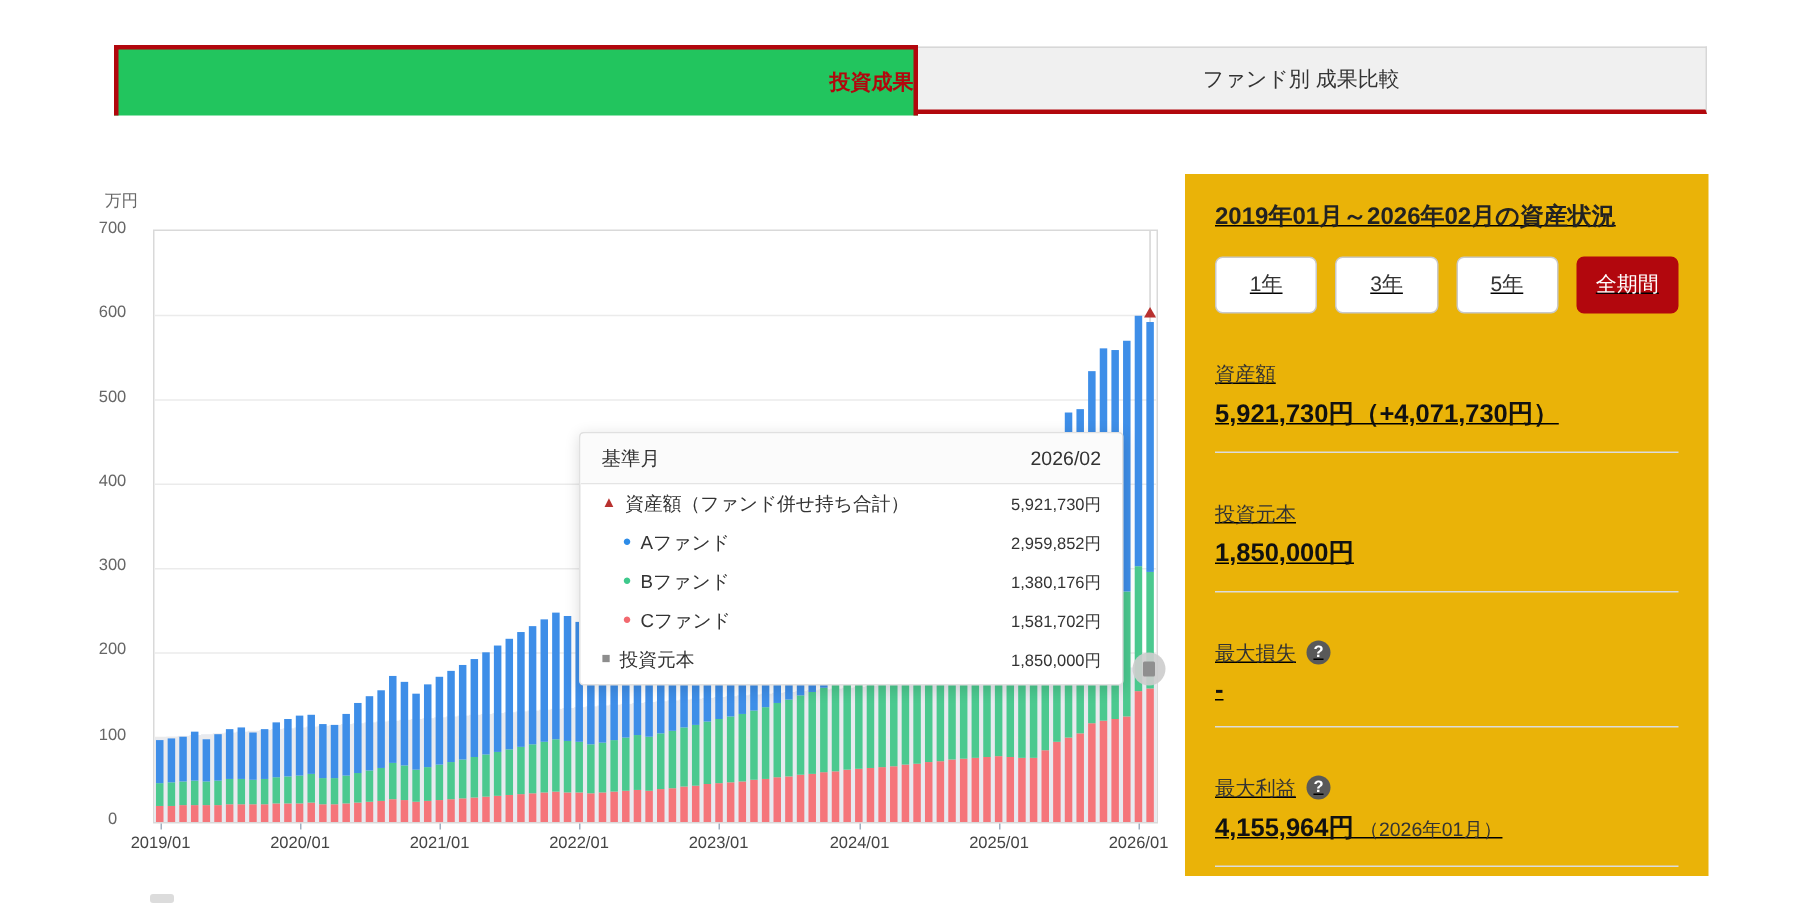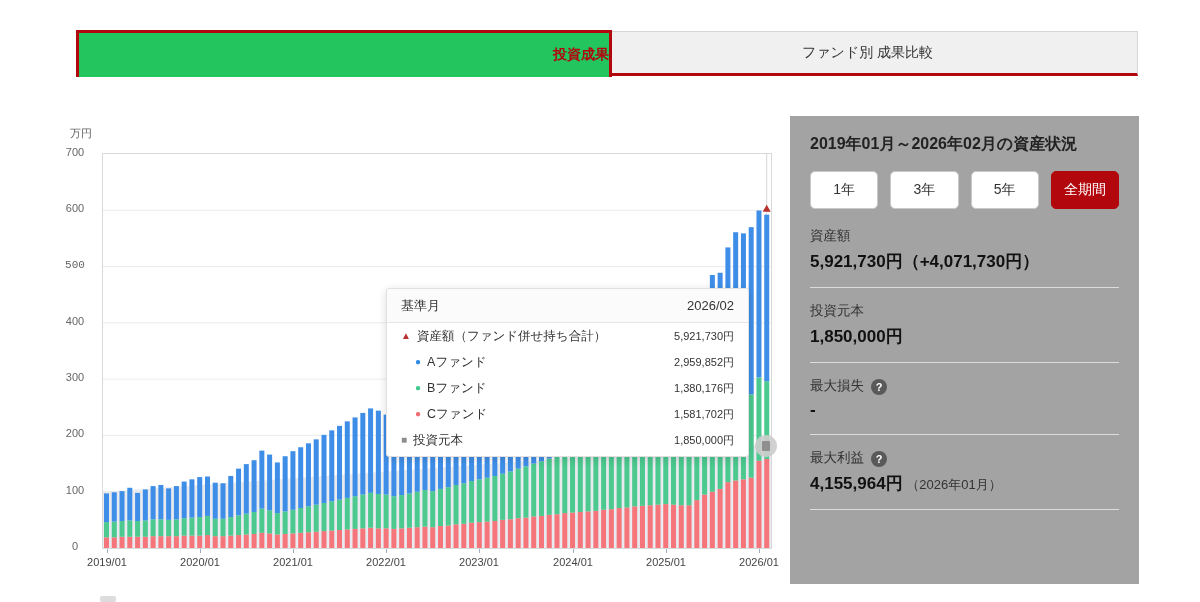--- a/index.html
+++ b/index.html
@@ -41,30 +41,30 @@
   .tt-ind { padding-left:14px; }
   .mk { font-size:10px; line-height:1; }
   .tt-val { font-size:11px; }
 
   .drag-handle { left:755px; top:435px; width:22px; height:22px; border-radius:50%;
     background:rgba(205,205,205,.92); z-index:30; display:flex;
     align-items:center; justify-content:center; cursor:pointer; }
   .drag-grip { width:8px; height:10px; background:#8f8f8f; border-radius:1px; }
 
   
-  .sidebar { left:790px; top:116px; width:349px; height:468px; background:#a3a3a3;
-    padding:18px 20px 10px 20px; }
+  .sidebar { left:790px; top:116px; width:349px; height:468px; background:#eab308;
+    padding:18px 20px 10px 20px;text-decoration:underline; }
   .sb-title { font-size:16px; font-weight:bold; color:#222; margin-bottom:16px; }
   .btn-row { display:flex; gap:12px; margin-bottom:18px; }
   .pbtn { flex:1; height:38px; background:#fff; border:1px solid #c9c9c9;
     border-radius:5px; font-size:14px; color:#333; display:flex;
     align-items:center; justify-content:center; cursor:pointer; }
   .pbtn.active { background:#b2070d; border-color:#b2070d; color:#fff; }
   .stat { margin:10px 0 14px 0; }
-  .stat-label { font-size:13.5px; color:#333; display:flex; align-items:flex-end; gap:7px; }
+  .stat-label { font-size:13.5px; color:#333; display:flex; align-items:flex-start; gap:7px;margin-top:32px; }
   .stat-value { font-size:17px; font-weight:bold; color:#111; margin-top:5px; }
   .stat-suffix { font-size:13px; font-weight:normal; color:#333; }
   .divider { height:1px; background:#dcdcdc; margin:14px 0; }
   .help { width:16px; height:16px; border-radius:50%; background:#595959; color:#fff;
     font-size:11px; font-weight:bold; display:inline-flex; align-items:center;
     justify-content:center; cursor:pointer; }
 </style>
 </head>
 <body>
 
@@ -432,21 +432,21 @@
       <rect x="661.23" y="60.68" width="5" height="166.61" fill="#3e8ee8"></rect>
       <path d="M 659.7 57.7 L 667.7 57.7 L 663.7 50.7 Z" fill="#b8312f"></path>
     </svg>
 </div>
 <div id="y-labels">
     <div class="ylab" style="left: 55px; top: 540px;">0</div>
     <div class="ylab" style="left: 55px; top: 483.714px;">100</div>
     <div class="ylab" style="left: 55px; top: 427.429px;">200</div>
     <div class="ylab" style="left: 55px; top: 371.143px;">300</div>
     <div class="ylab" style="left: 55px; top: 314.857px;">400</div>
-    <div class="ylab" style="left: 55px; top: 258.571px; font-family: Liberation Mono, monospace;">500</div>
+    <div class="ylab" style="left: 55px; top: 258.571px;">500</div>
     <div class="ylab" style="left: 55px; top: 202.286px;">600</div>
     <div class="ylab" style="left: 55px; top: 146px;">700</div>
   </div>
 <div id="x-labels">
     <div class="xtick" style="left: 107px;"></div>
     <div class="xlab" style="left: 75px; top: 556px;">2019/01</div>
     <div class="xtick" style="left: 200px;"></div>
     <div class="xlab" style="left: 168px; top: 556px;">2020/01</div>
     <div class="xtick" style="left: 293px;"></div>
     <div class="xlab" style="left: 261px; top: 556px;">2021/01</div>

